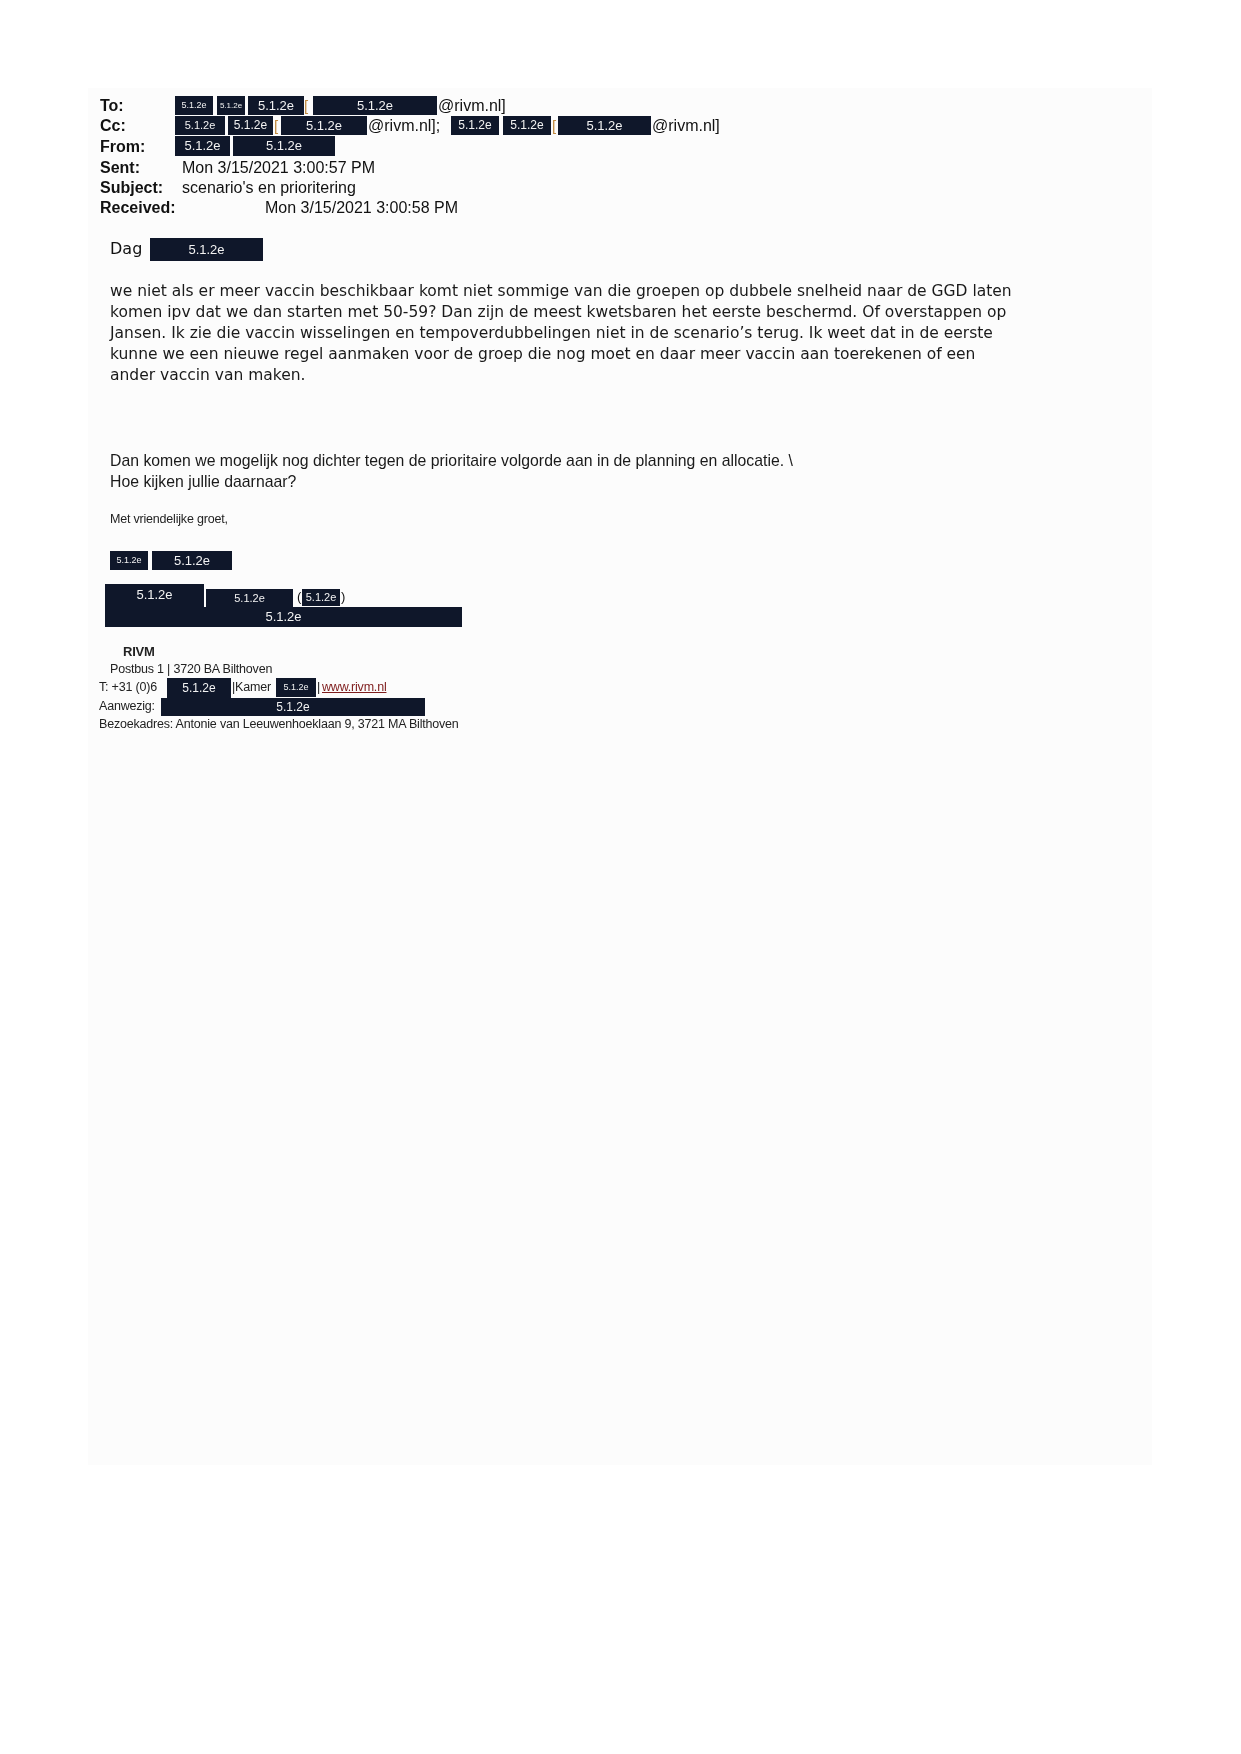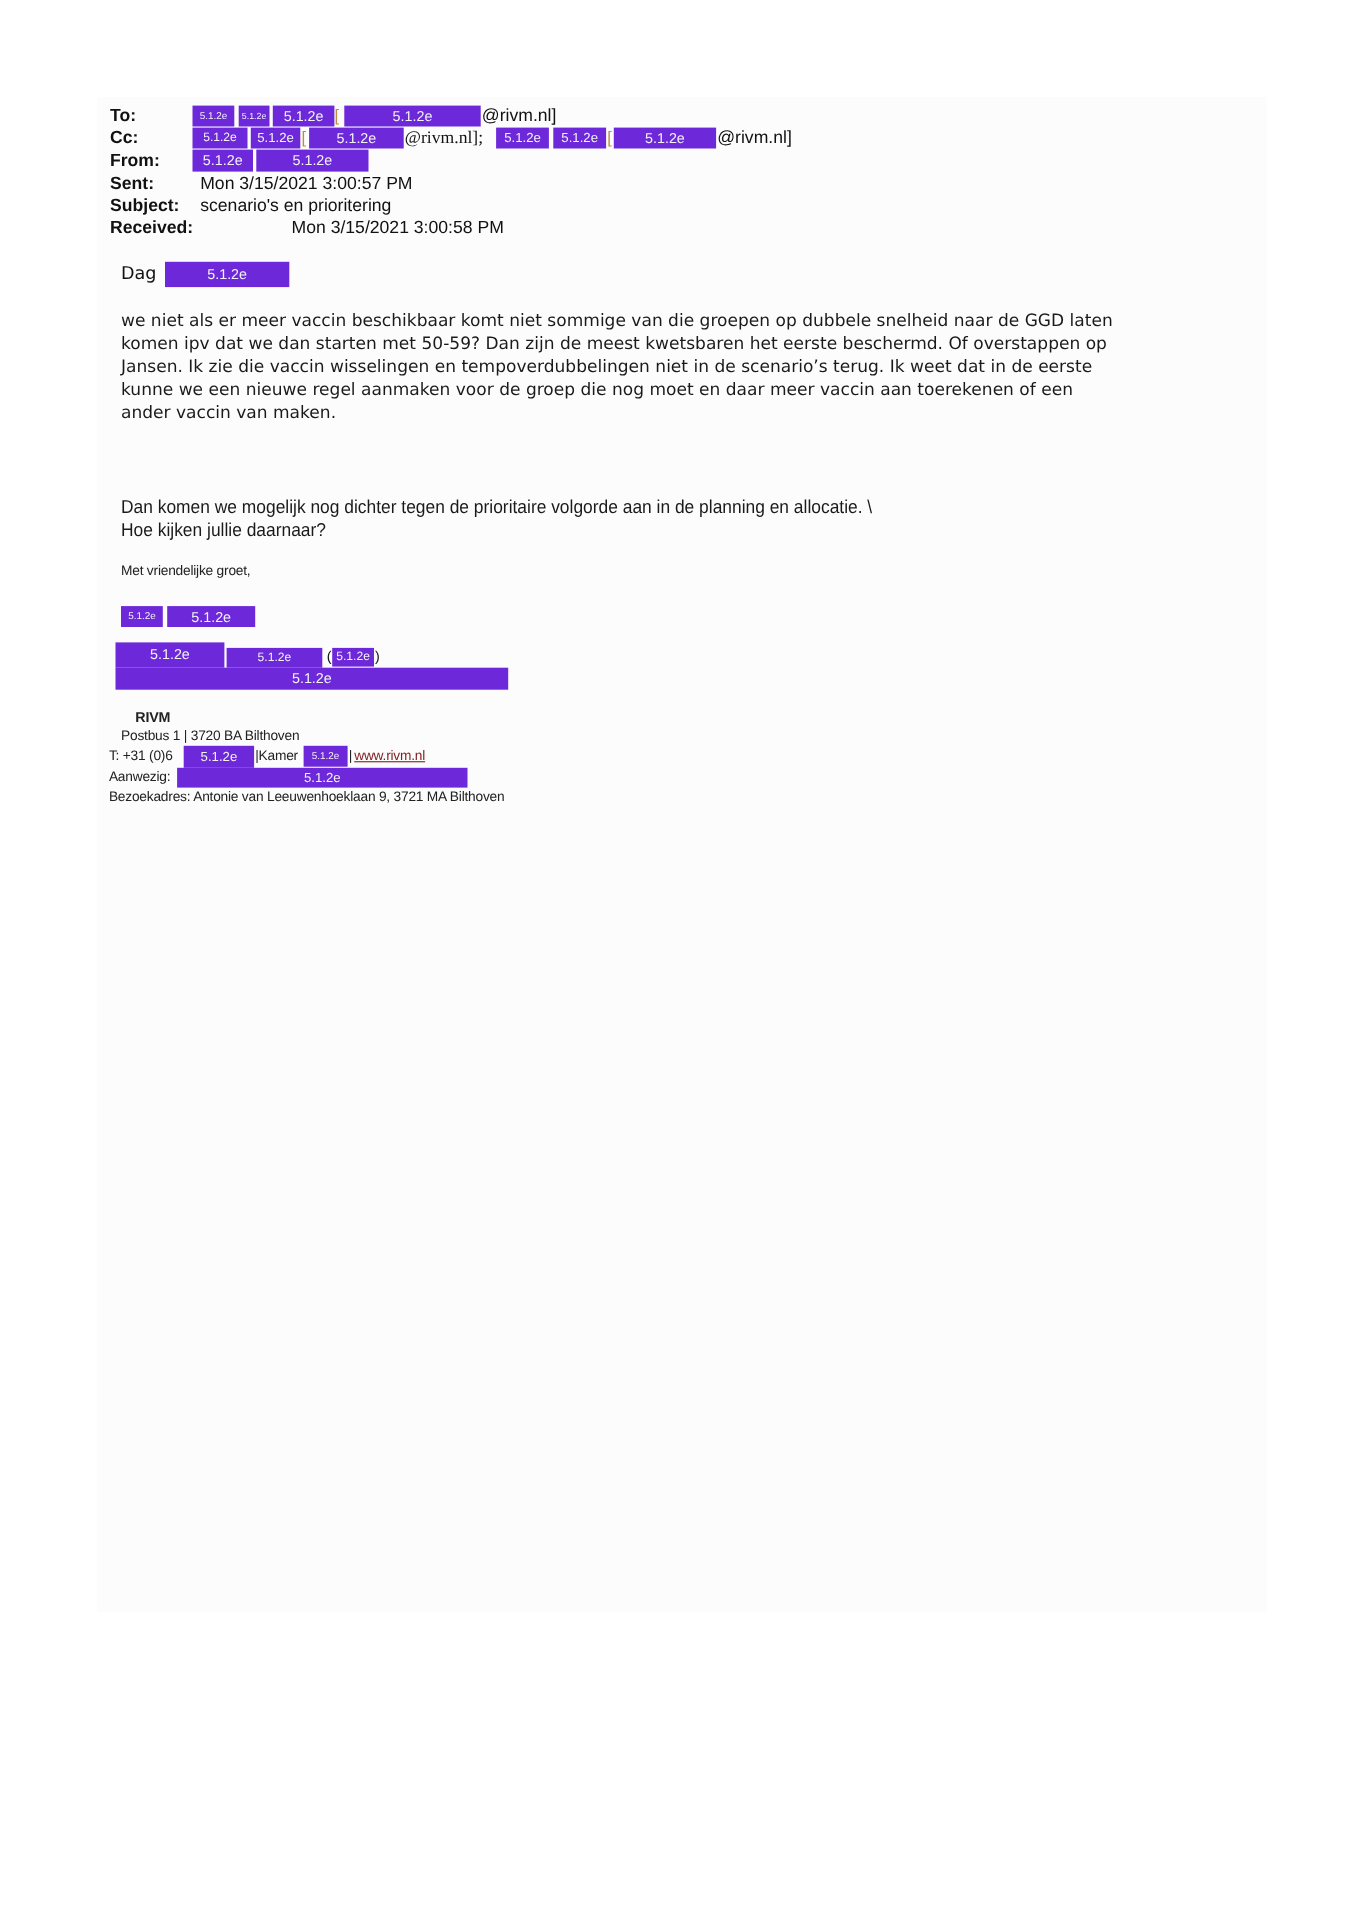--- a/index.html
+++ b/index.html
@@ -16,21 +16,21 @@
       position: absolute; left: 88px; top: 88px; width: 1064px; height: 1377px;
       background: #fcfcfc;
     }
     .hdr-row {
       position: absolute; left: 100px; height: 20px;
       font-size: 16px; line-height: 20px; white-space: nowrap;
     }
     .hdr-label { position: absolute; left: 0; font-weight: bold; }
     .hdr-value { position: absolute; left: 0; white-space: nowrap; }
     .r {
-      position: absolute; background: #6d28d9; color: #f2f2f2;
+      position: absolute; background: #0f172a; color: #f2f2f2;
       text-align: center; font-family: "Liberation Sans", sans-serif;
       white-space: nowrap; overflow: hidden;
     }
     .txt { position: absolute; white-space: nowrap; }
     .bracket { color: #c08a40; }
     .body-text {
       position: absolute; left: 110px; width: 1030px;
       font-family: "DejaVu Sans", sans-serif; font-size: 15.5px; line-height: 21px;
       color: #1a1a1a;
     }
@@ -65,21 +65,21 @@
   <div class="r" style="left:313px;top:96px;width:124px;height:19px;font-size:13px;line-height:19px;">5.1.2e</div>
   <span class="txt" style="left:438px;top:96px;font-size:16px;line-height:20px;">@rivm.nl]</span>
 
   <div class="hdr-row" style="top:116px;">
     <span class="hdr-label">Cc:</span>
   </div>
   <div class="r" style="left:175px;top:116px;width:50px;height:19px;font-size:11px;line-height:19px;">5.1.2e</div>
   <div class="r" style="left:228px;top:116px;width:45px;height:19px;font-size:12px;line-height:19px;">5.1.2e</div>
   <span class="txt bracket" style="left:274px;top:116px;font-size:15px;line-height:20px;">[</span>
   <div class="r" style="left:281px;top:116px;width:86px;height:19px;font-size:13px;line-height:19px;">5.1.2e</div>
-  <span class="txt" style="left:368px;top:116px;font-size:16px;line-height:20px;font-family:Liberation Serif, serif;">@rivm.nl];</span>
+  <span class="txt" style="left:368px;top:116px;font-size:16px;line-height:20px;">@rivm.nl];</span>
   <div class="r" style="left:451px;top:116px;width:48px;height:19px;font-size:12px;line-height:19px;">5.1.2e</div>
   <div class="r" style="left:503px;top:116px;width:48px;height:19px;font-size:12px;line-height:19px;">5.1.2e</div>
   <span class="txt bracket" style="left:552px;top:116px;font-size:15px;line-height:20px;">[</span>
   <div class="r" style="left:558px;top:116px;width:93px;height:19px;font-size:13px;line-height:19px;">5.1.2e</div>
   <span class="txt" style="left:652px;top:116px;font-size:16px;line-height:20px;">@rivm.nl]</span>
 
   <div class="hdr-row" style="top:137px;">
     <span class="hdr-label">From:</span>
   </div>
   <div class="r" style="left:175px;top:136px;width:55px;height:20px;font-size:13px;line-height:20px;">5.1.2e</div>

